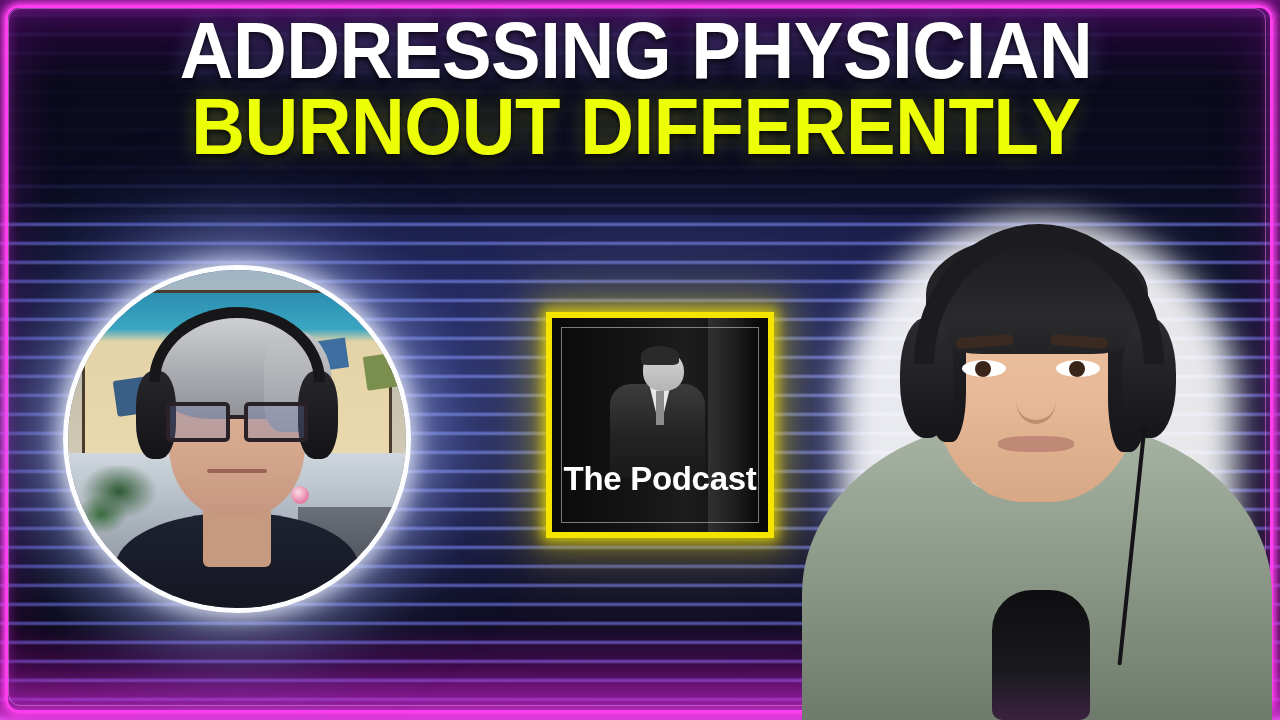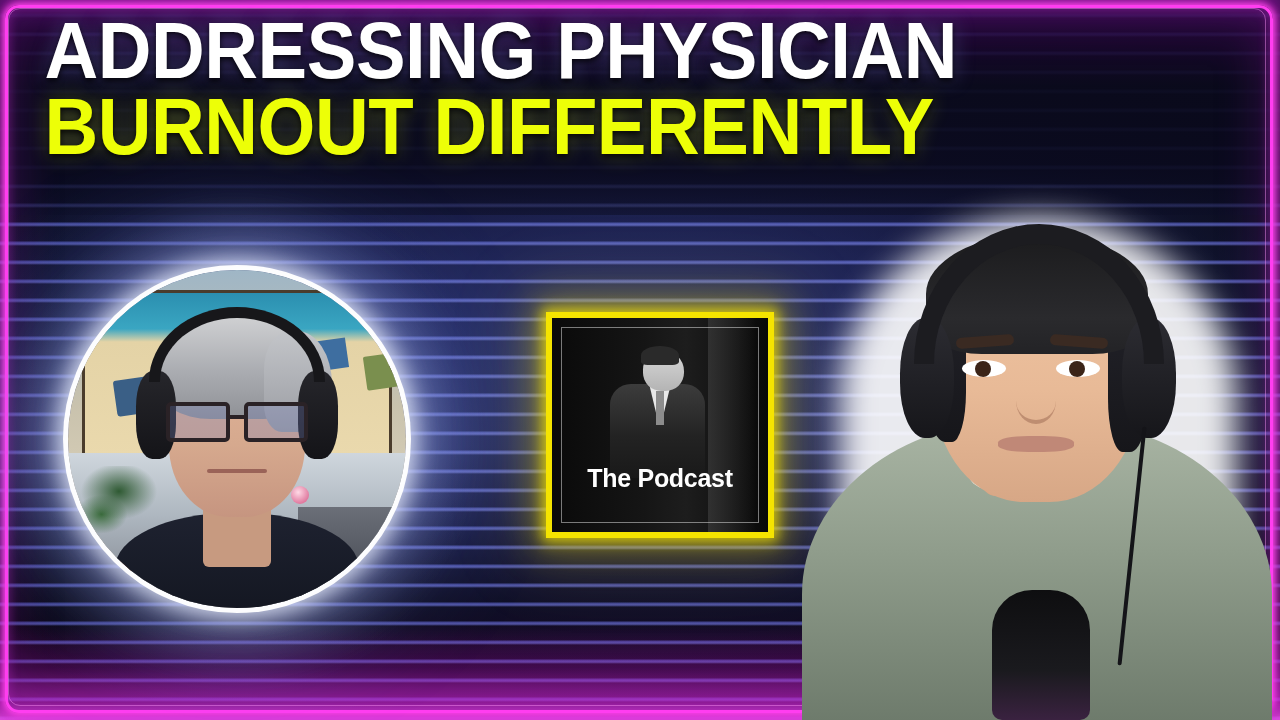--- a/index.html
+++ b/index.html
@@ -111,20 +111,21 @@
       rgba(170,25,185,0.30) 45%,
       rgba(225,45,230,0.60) 82%,
       rgba(255,90,250,0.85) 100%);
     pointer-events: none;
   }
 
   
   .title-block {
     position: absolute;
     left: 0; right: 8px; top: 14px;
+    text-align: center;
     z-index: 6;
     pointer-events: none;
   }
   .title-line {
     font-family: "Liberation Sans", sans-serif;
     font-weight: bold;
     font-size: 80px;
     line-height: 0.93;
     letter-spacing: -0.5px;
     transform: scaleX(0.93);
@@ -367,26 +368,26 @@
     clip-path: polygon(0 0, 100% 0, 62% 100%, 38% 100%);
   }
   .pp-tie {
     position: absolute;
     left: 48%; top: 34%;
     width: 4%; height: 16%;
     background: #8c8c8c;
   }
   .podcast-text {
     position: absolute;
-    left: 0; right: 0; bottom: 40px;
+    left: 0; right: 0; bottom: 34px;
     text-align: center;
     color: #ffffff;
     font-family: "Liberation Sans", sans-serif;
     font-weight: bold;
-    font-size: 25px;
+    font-size: 33px;
     line-height: 1.12;
     letter-spacing: -0.3px;
   }
 
   
   .portrait-right {
     position: absolute;
     right: 0px; top: 196px;
     width: 486px; height: 524px;
     z-index: 5;

